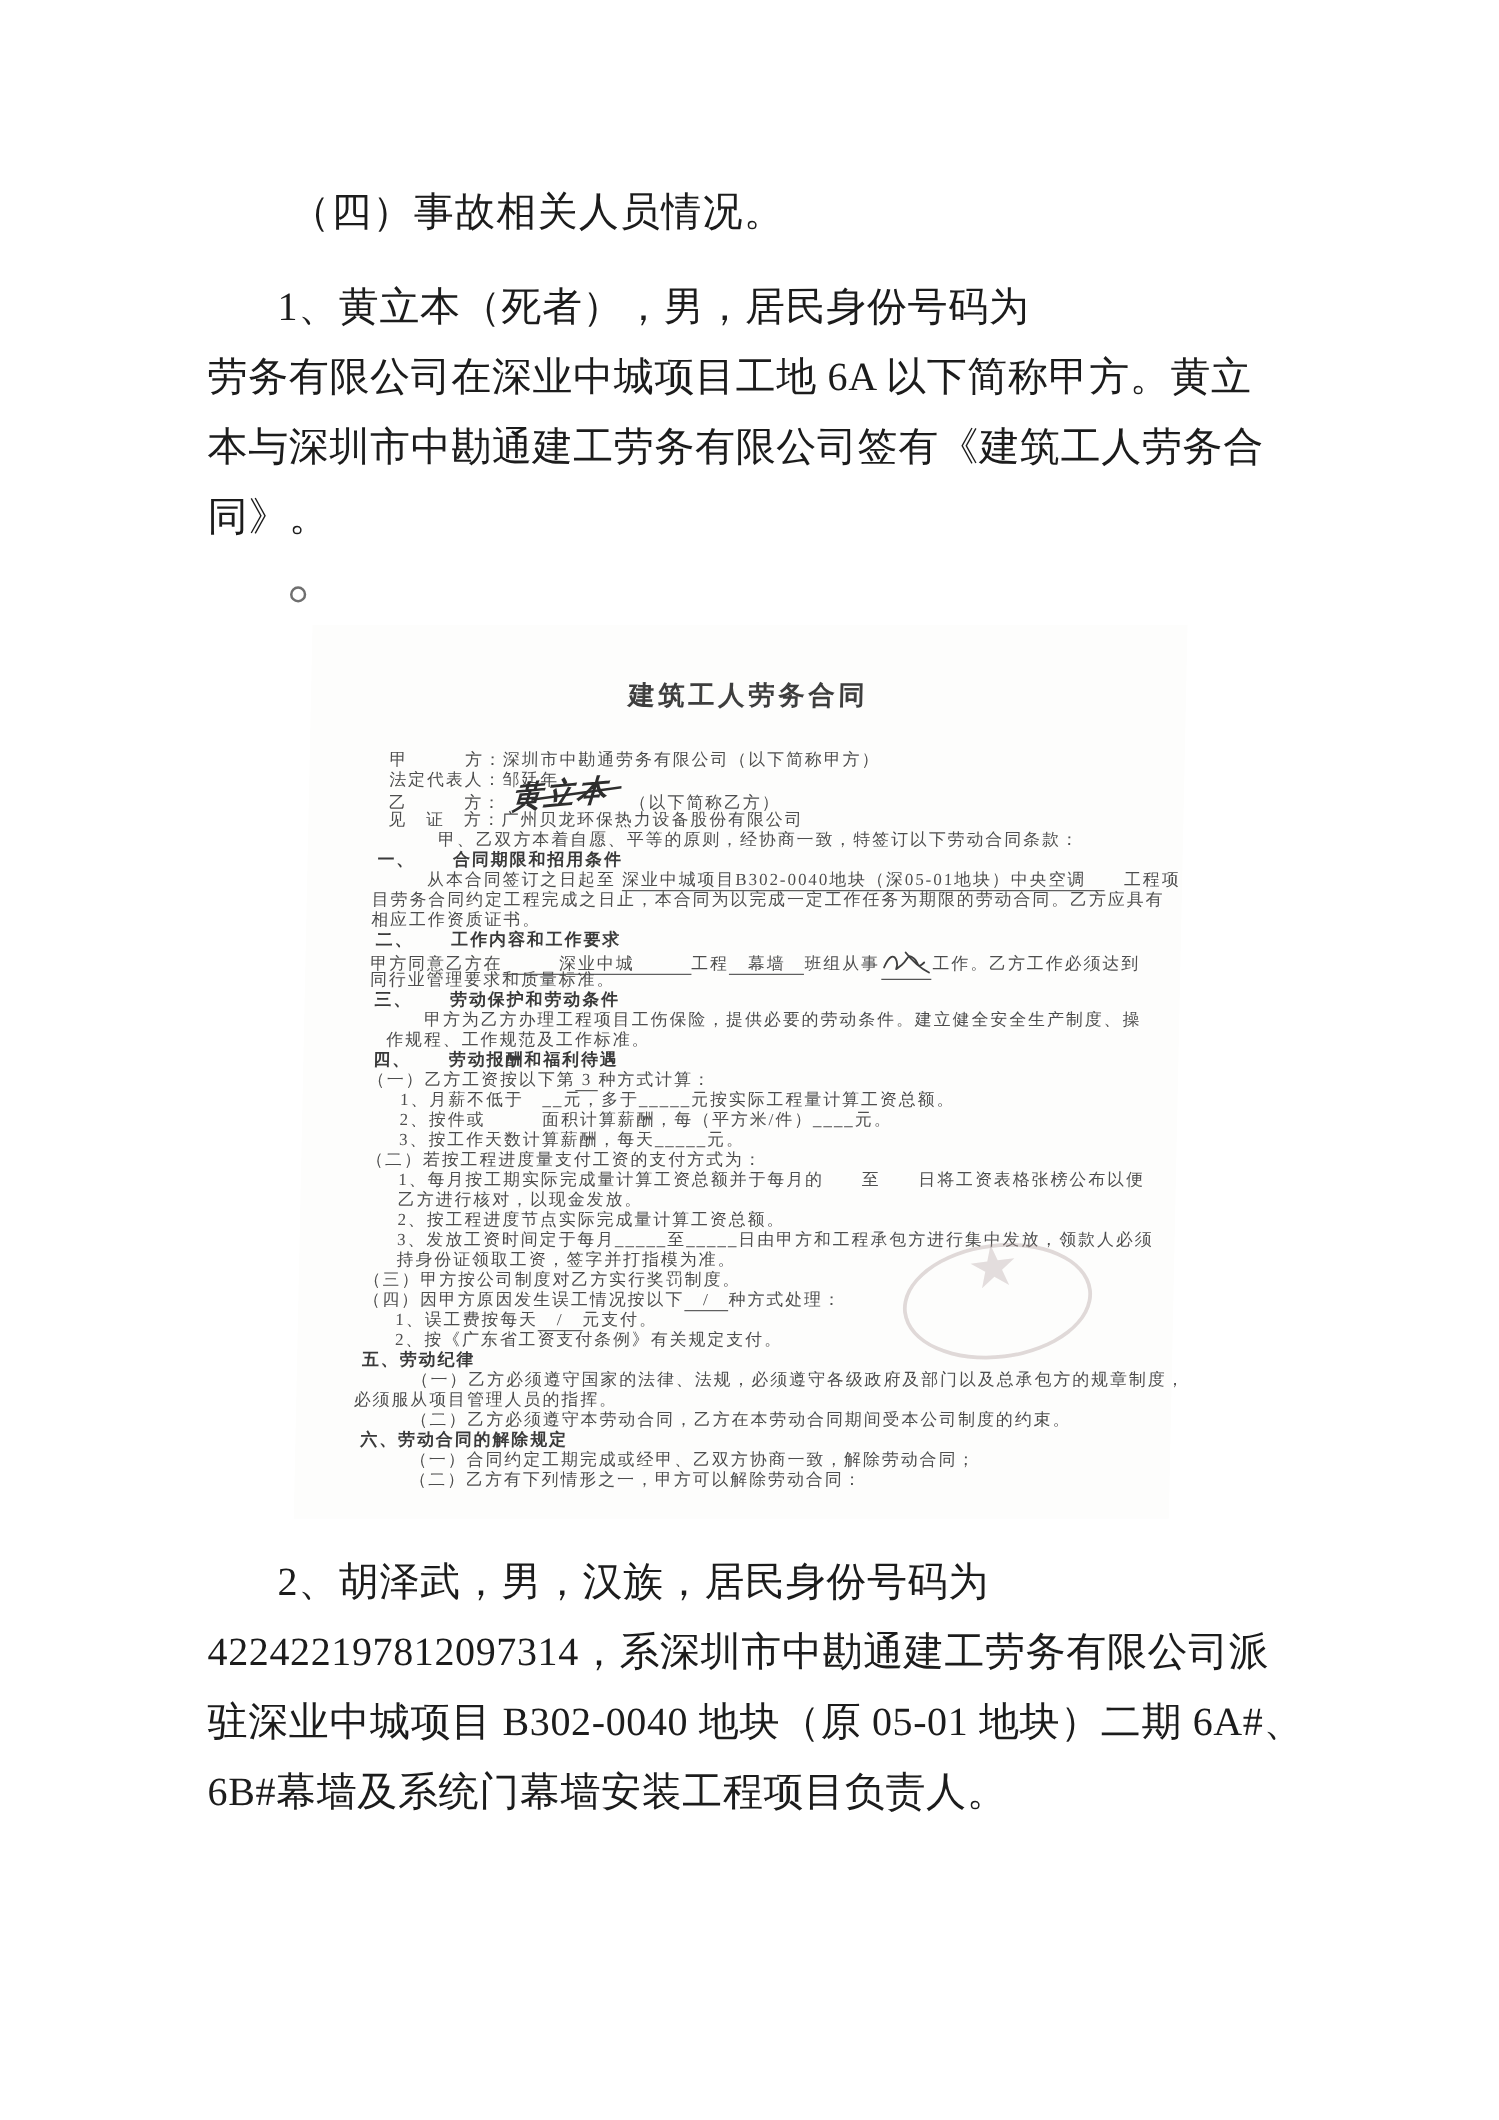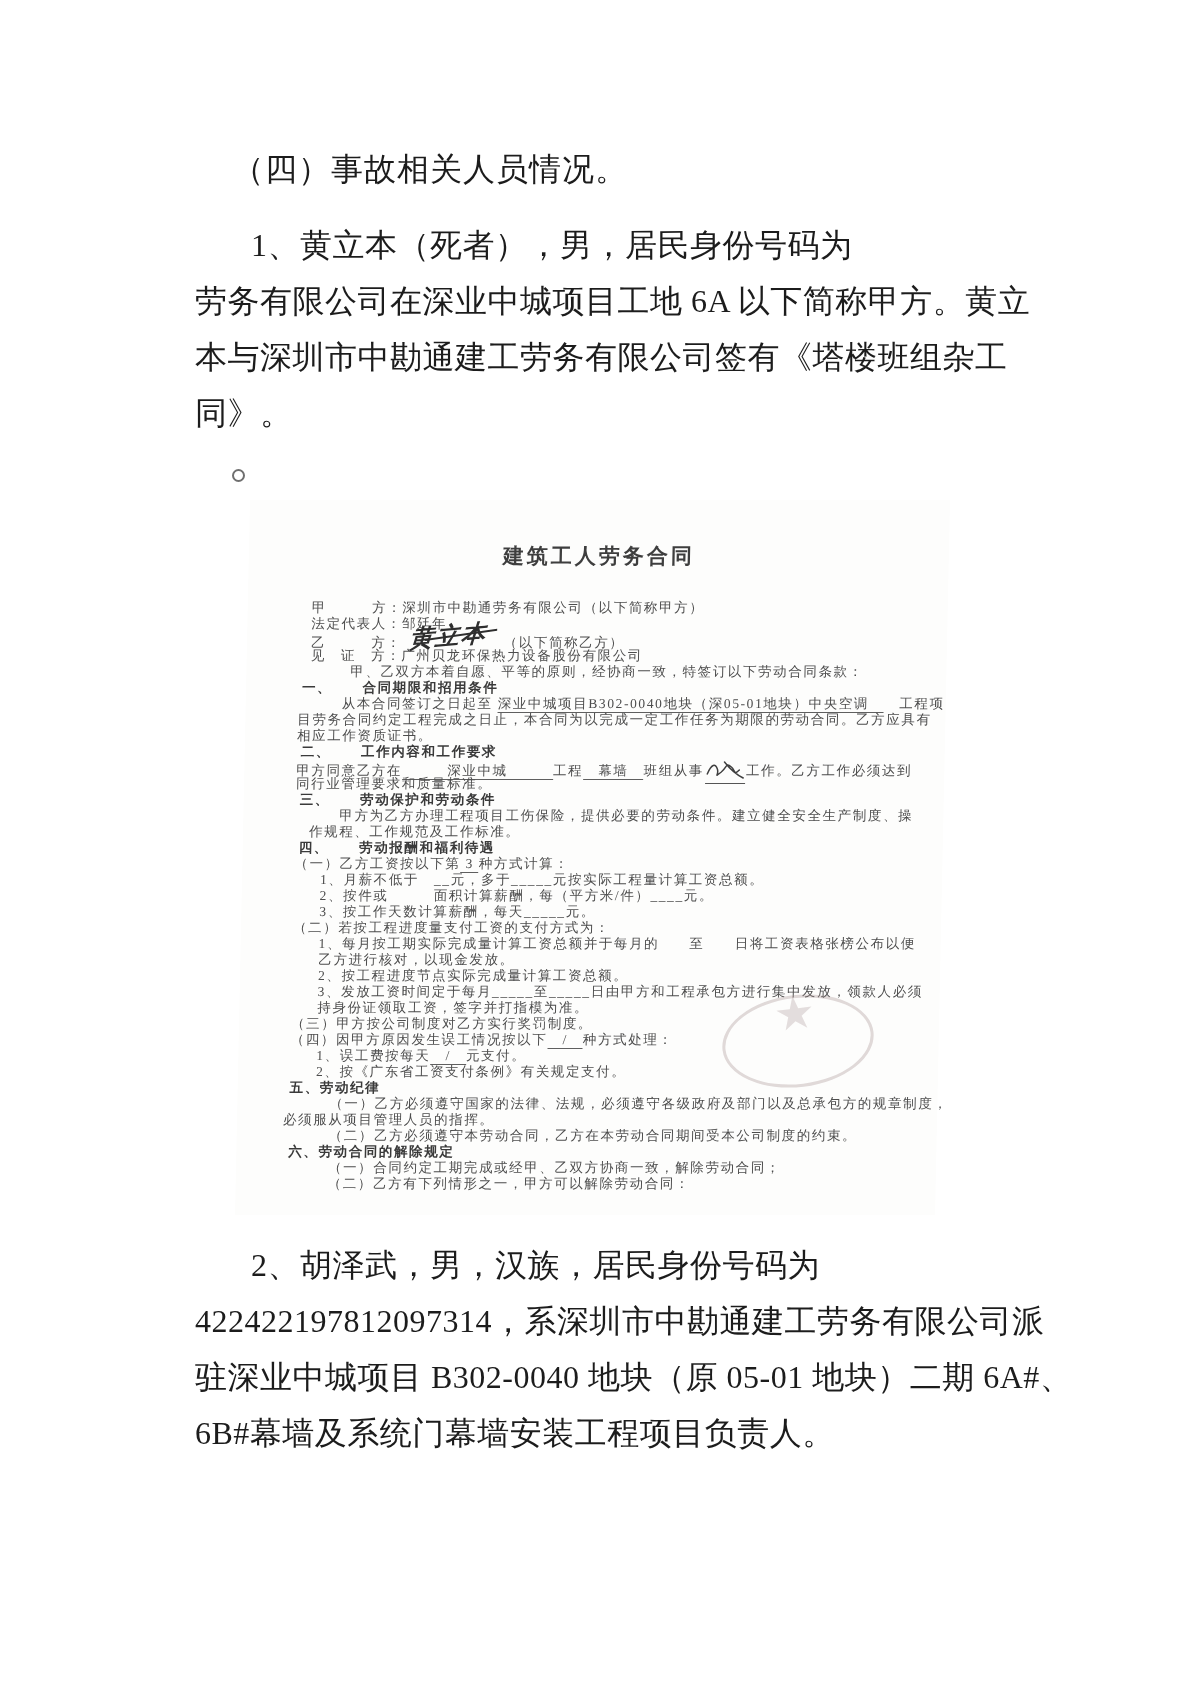--- a/index.html
+++ b/index.html
@@ -3,21 +3,21 @@
 <meta charset="utf-8">
 <style>
   html,body{margin:0;padding:0;background:#ffffff;}
   .page{position:relative;width:1199px;height:1696px;background:#ffffff;overflow:hidden;
         font-family:"Liberation Serif","DejaVu Serif",serif;color:#1c1c1c;}
 
   
   .heading{position:absolute;left:166px;top:148px;width:920px;padding-left:66px;
            font-size:32px;letter-spacing:1px;white-space:pre;}
   .para{position:absolute;left:166px;width:930px;font-size:32px;letter-spacing:0.5px;
-        line-height:56px;white-space:pre;margin-left:29px;}
+        line-height:56px;white-space:pre;}
   #para1{top:217px;}
   #para2{top:1237px;}
   .b-line{height:56px;}
   .b-line.indent{padding-left:56px;}
 
   .pageno{position:absolute;top:1553px;left:0;width:100%;text-align:center;
           font-family:"Liberation Sans","DejaVu Sans",sans-serif;font-size:19px;color:#161616;}
 
   
   .scan{position:absolute;left:250px;top:500px;width:700px;height:715px;background:#fdfdfc;
@@ -58,21 +58,21 @@
   .sm3{left:612px;top:520px;width:26px;transform:rotate(3deg);}
   .sm4{left:652px;top:523px;width:9px;}
 </style>
 </head>
 <body>
 
 <div class="page">
 
   <div class="heading">（四）事故相关人员情况。</div>
 
-  <div class="para" id="para1"><div class="b-line indent">1、黄立本（死者），男，居民身份号码为</div><div class="b-line">劳务有限公司在深业中城项目工地 6A 以下简称甲方。黄立</div><div class="b-line">本与深圳市中勘通建工劳务有限公司签有《塔楼班组杂工</div><div class="b-line">同》。</div></div>
+  <div class="para" id="para1"><div class="b-line indent">1、黄立本（死者），男，居民身份号码为</div><div class="b-line">劳务有限公司在深业中城项目工地 6A 以下简称甲方。黄立</div><div class="b-line">本与深圳市中勘通建工劳务有限公司签有《建筑工人劳务合</div><div class="b-line">同》。</div></div>
 
   <div class="ring"></div>
   <div class="fold"></div>
   <div class="smudge sm1"></div>
   <div class="smudge sm2"></div>
   <div class="smudge sm3"></div>
   <div class="smudge sm4"></div>
 
   <div class="scan">
     <div class="c-title">建筑工人劳务合同</div>

